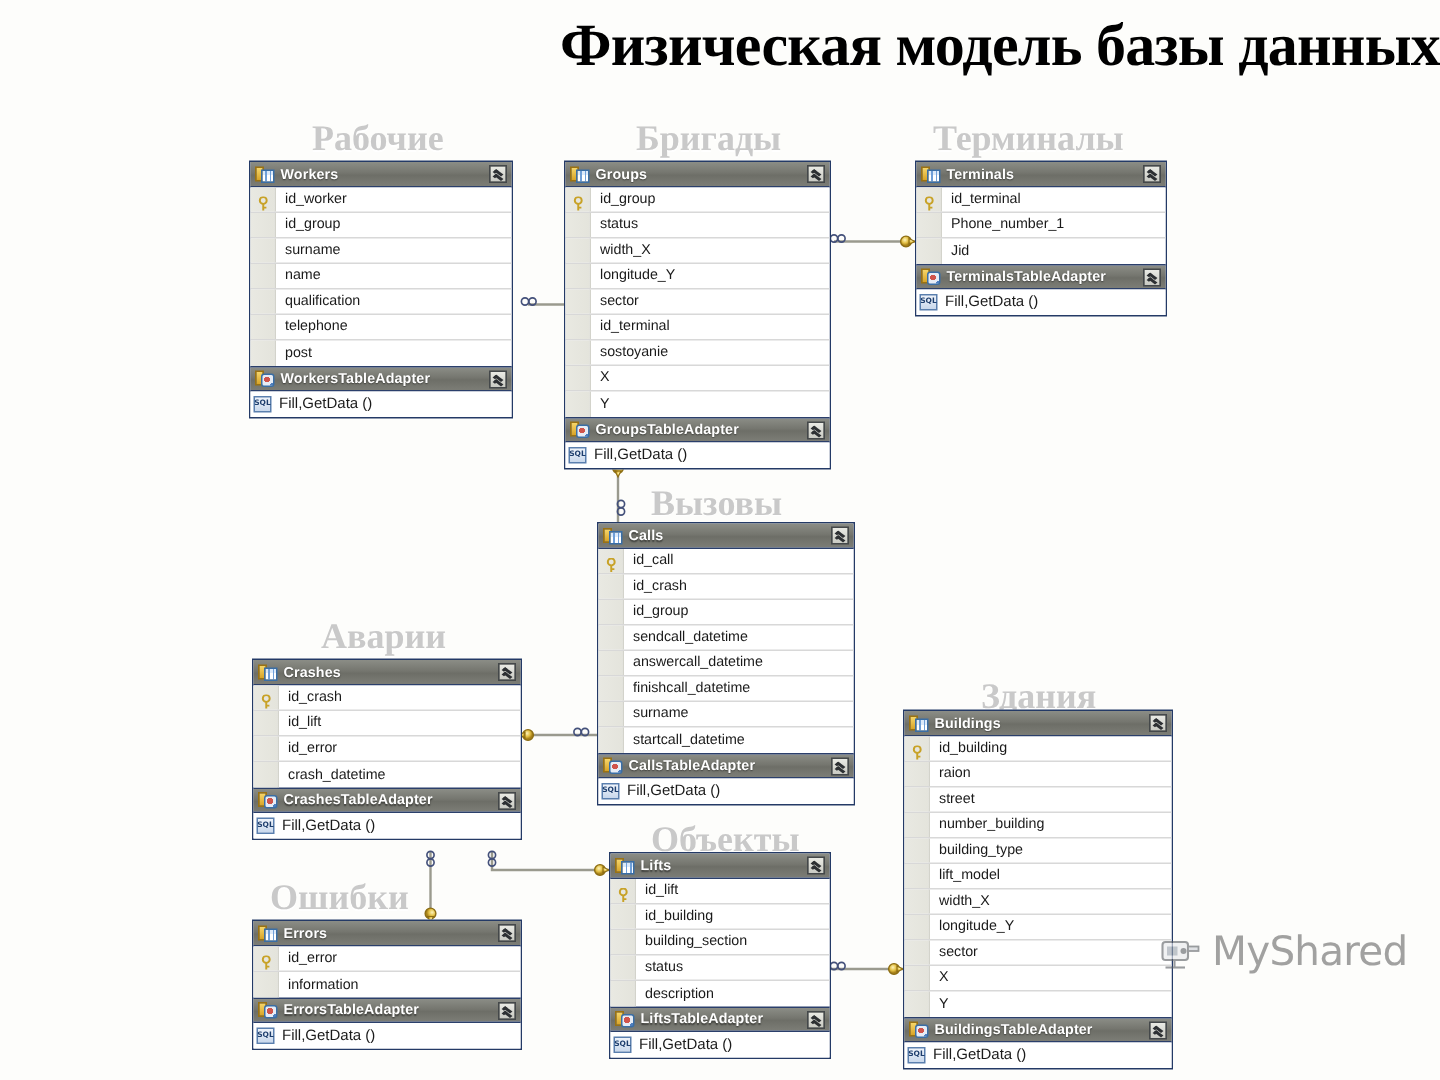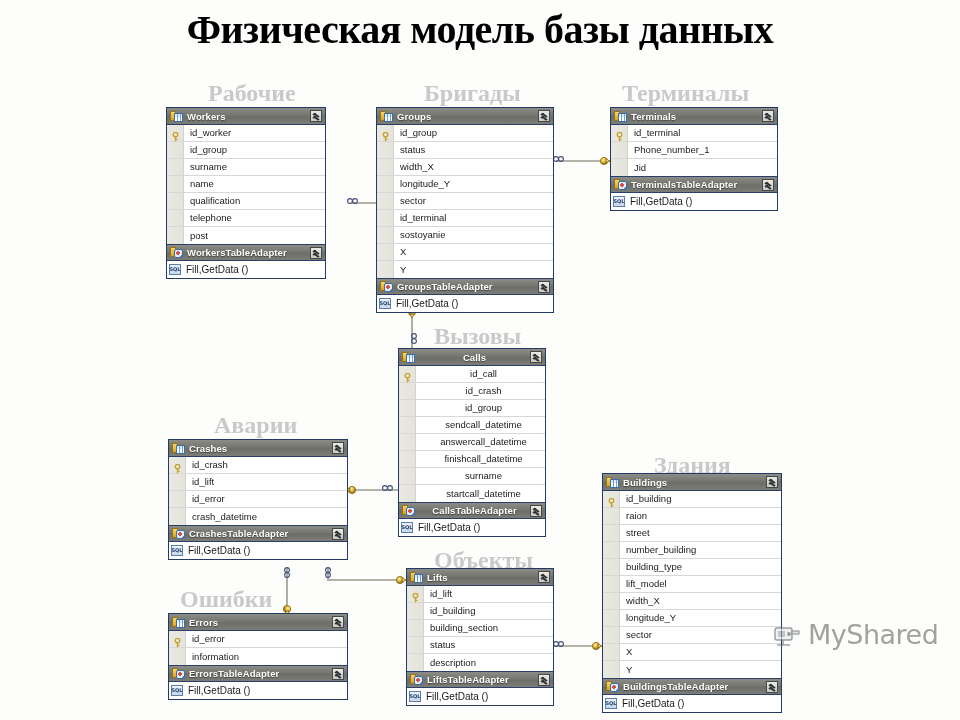--- a/index.html
+++ b/index.html
@@ -16,21 +16,21 @@
     font-family: "Liberation Sans", sans-serif;
     background: #fdfdfb;
   }
 
   
   #page-title {
     position: absolute;
     left: 0;
     top: 6px;
     width: 960px;
-    text-align: center;
+    text-align: right;
     font-family: "Liberation Serif", "DejaVu Serif", serif;
     font-weight: bold;
     font-size: 40px;
     letter-spacing: -0.5px;
     color: #000000;
     white-space: nowrap;
   }
 
   
   #canvas {
@@ -352,21 +352,21 @@
       <circle cx="561" cy="644" r="2.4" fill="none" stroke="#43507a" stroke-width="1.1"></circle>
       <g transform="translate(596,646)">
         <circle cx="0" cy="0" r="3.6" fill="url(#keyg)" stroke="#8c6d14" stroke-width="0.9"></circle>
         <path d="M2,-2 L6,0 L2,2 Z" fill="url(#keyg)" stroke="#8c6d14" stroke-width="0.7"></path>
       </g>
     </g>
   </svg>
 
   <div id="entity-layer">
       <div class="caption" style="left: 208px; top: 80px;">Рабочие</div>
-      <div class="entity" style="left: 166px; top: 107px; width: 160px;">
+      <div class="entity" style="left: 166px; top: 107px; width: 176px;">
         <div class="hdr">
           <span class="ico ico-table"></span>
           <span class="hdr-title">Workers</span>
           <span class="chev"></span>
         </div>
         <div class="fields">
           <div class="field">
             <span class="gutter">
               <span class="key"><svg width="7" height="10" viewBox="0 0 7 10">
                   <circle cx="3.5" cy="2.6" r="2.3" fill="none" stroke="#c8a227" stroke-width="1.3"></circle>
@@ -503,21 +503,21 @@
           <span class="ico ico-adapter"></span>
           <span class="hdr-title">TerminalsTableAdapter</span>
           <span class="chev"></span>
         </div>
         <div class="adapter-method">
           <span class="ico-sql"></span>
           <span class="m-label">Fill,GetData ()</span>
         </div>
       </div>
       <div class="caption" style="left: 434px; top: 323px;">Вызовы</div>
-      <div class="entity" style="left: 398px; top: 348px; width: 148px; text-align: center;">
+      <div class="entity" style="left: 398px; top: 348px; width: 172px;">
         <div class="hdr">
           <span class="ico ico-table"></span>
           <span class="hdr-title">Calls</span>
           <span class="chev"></span>
         </div>
         <div class="fields">
           <div class="field">
             <span class="gutter">
               <span class="key"><svg width="7" height="10" viewBox="0 0 7 10">
                   <circle cx="3.5" cy="2.6" r="2.3" fill="none" stroke="#c8a227" stroke-width="1.3"></circle>

